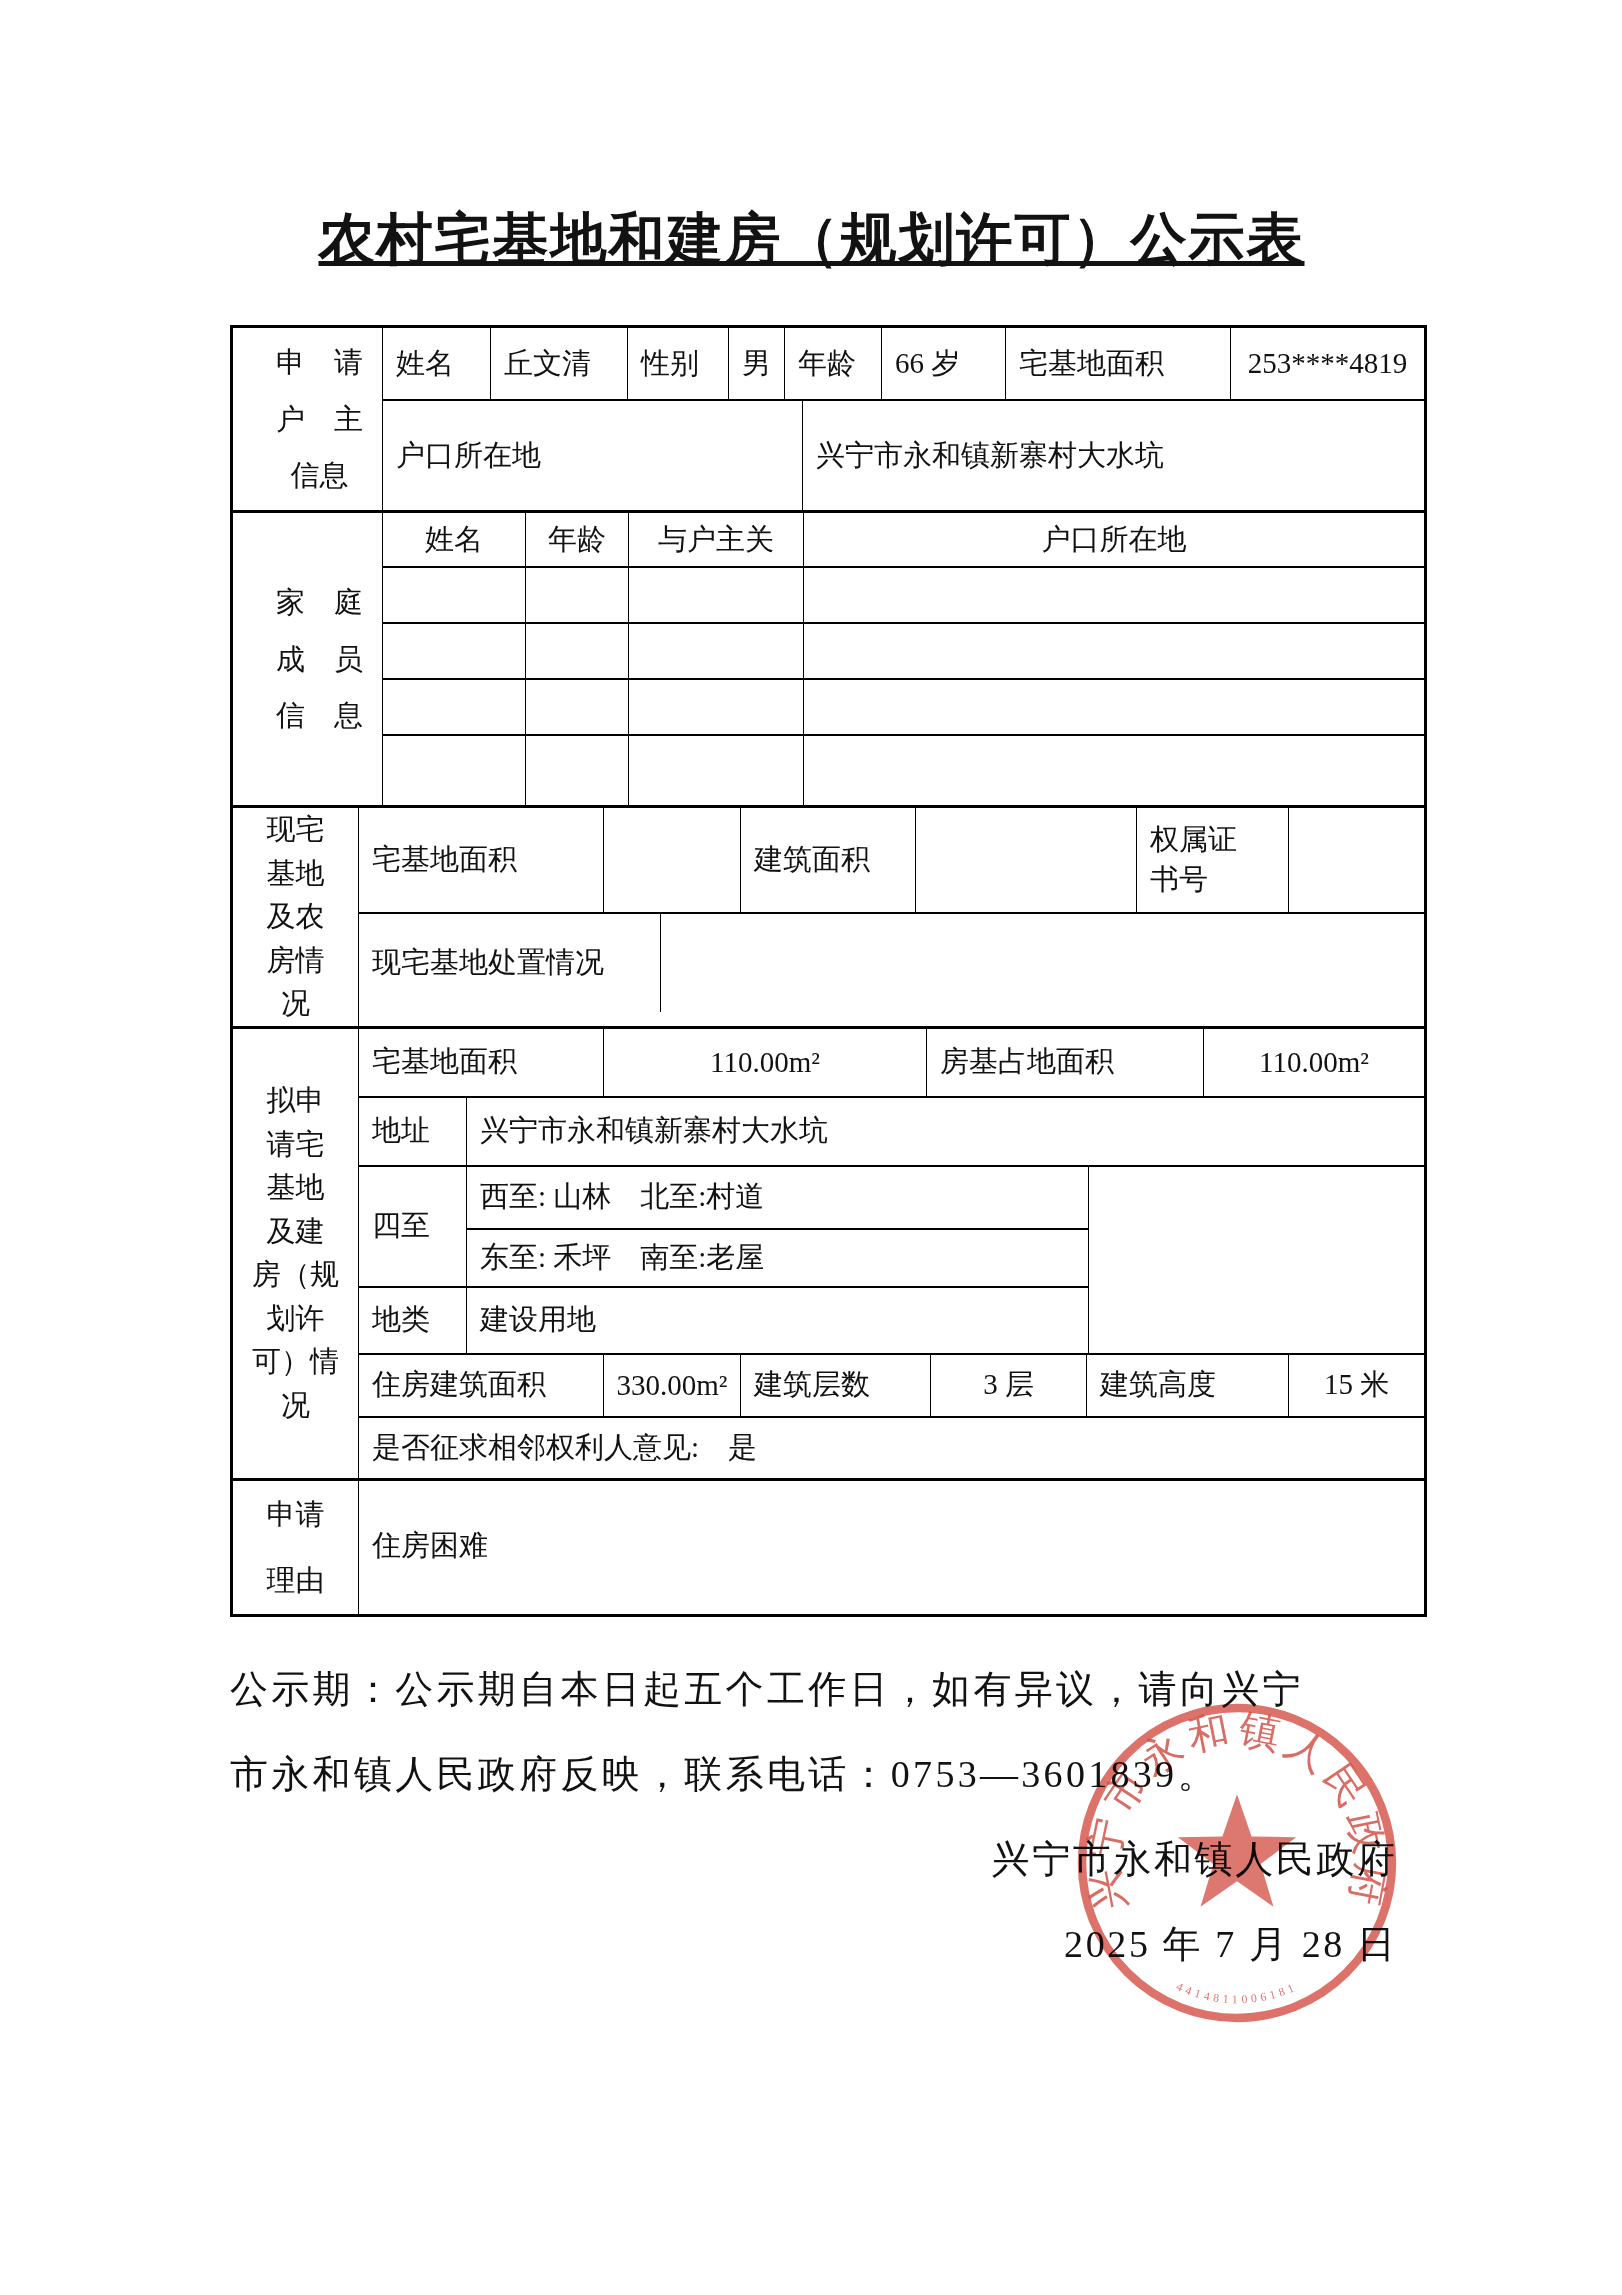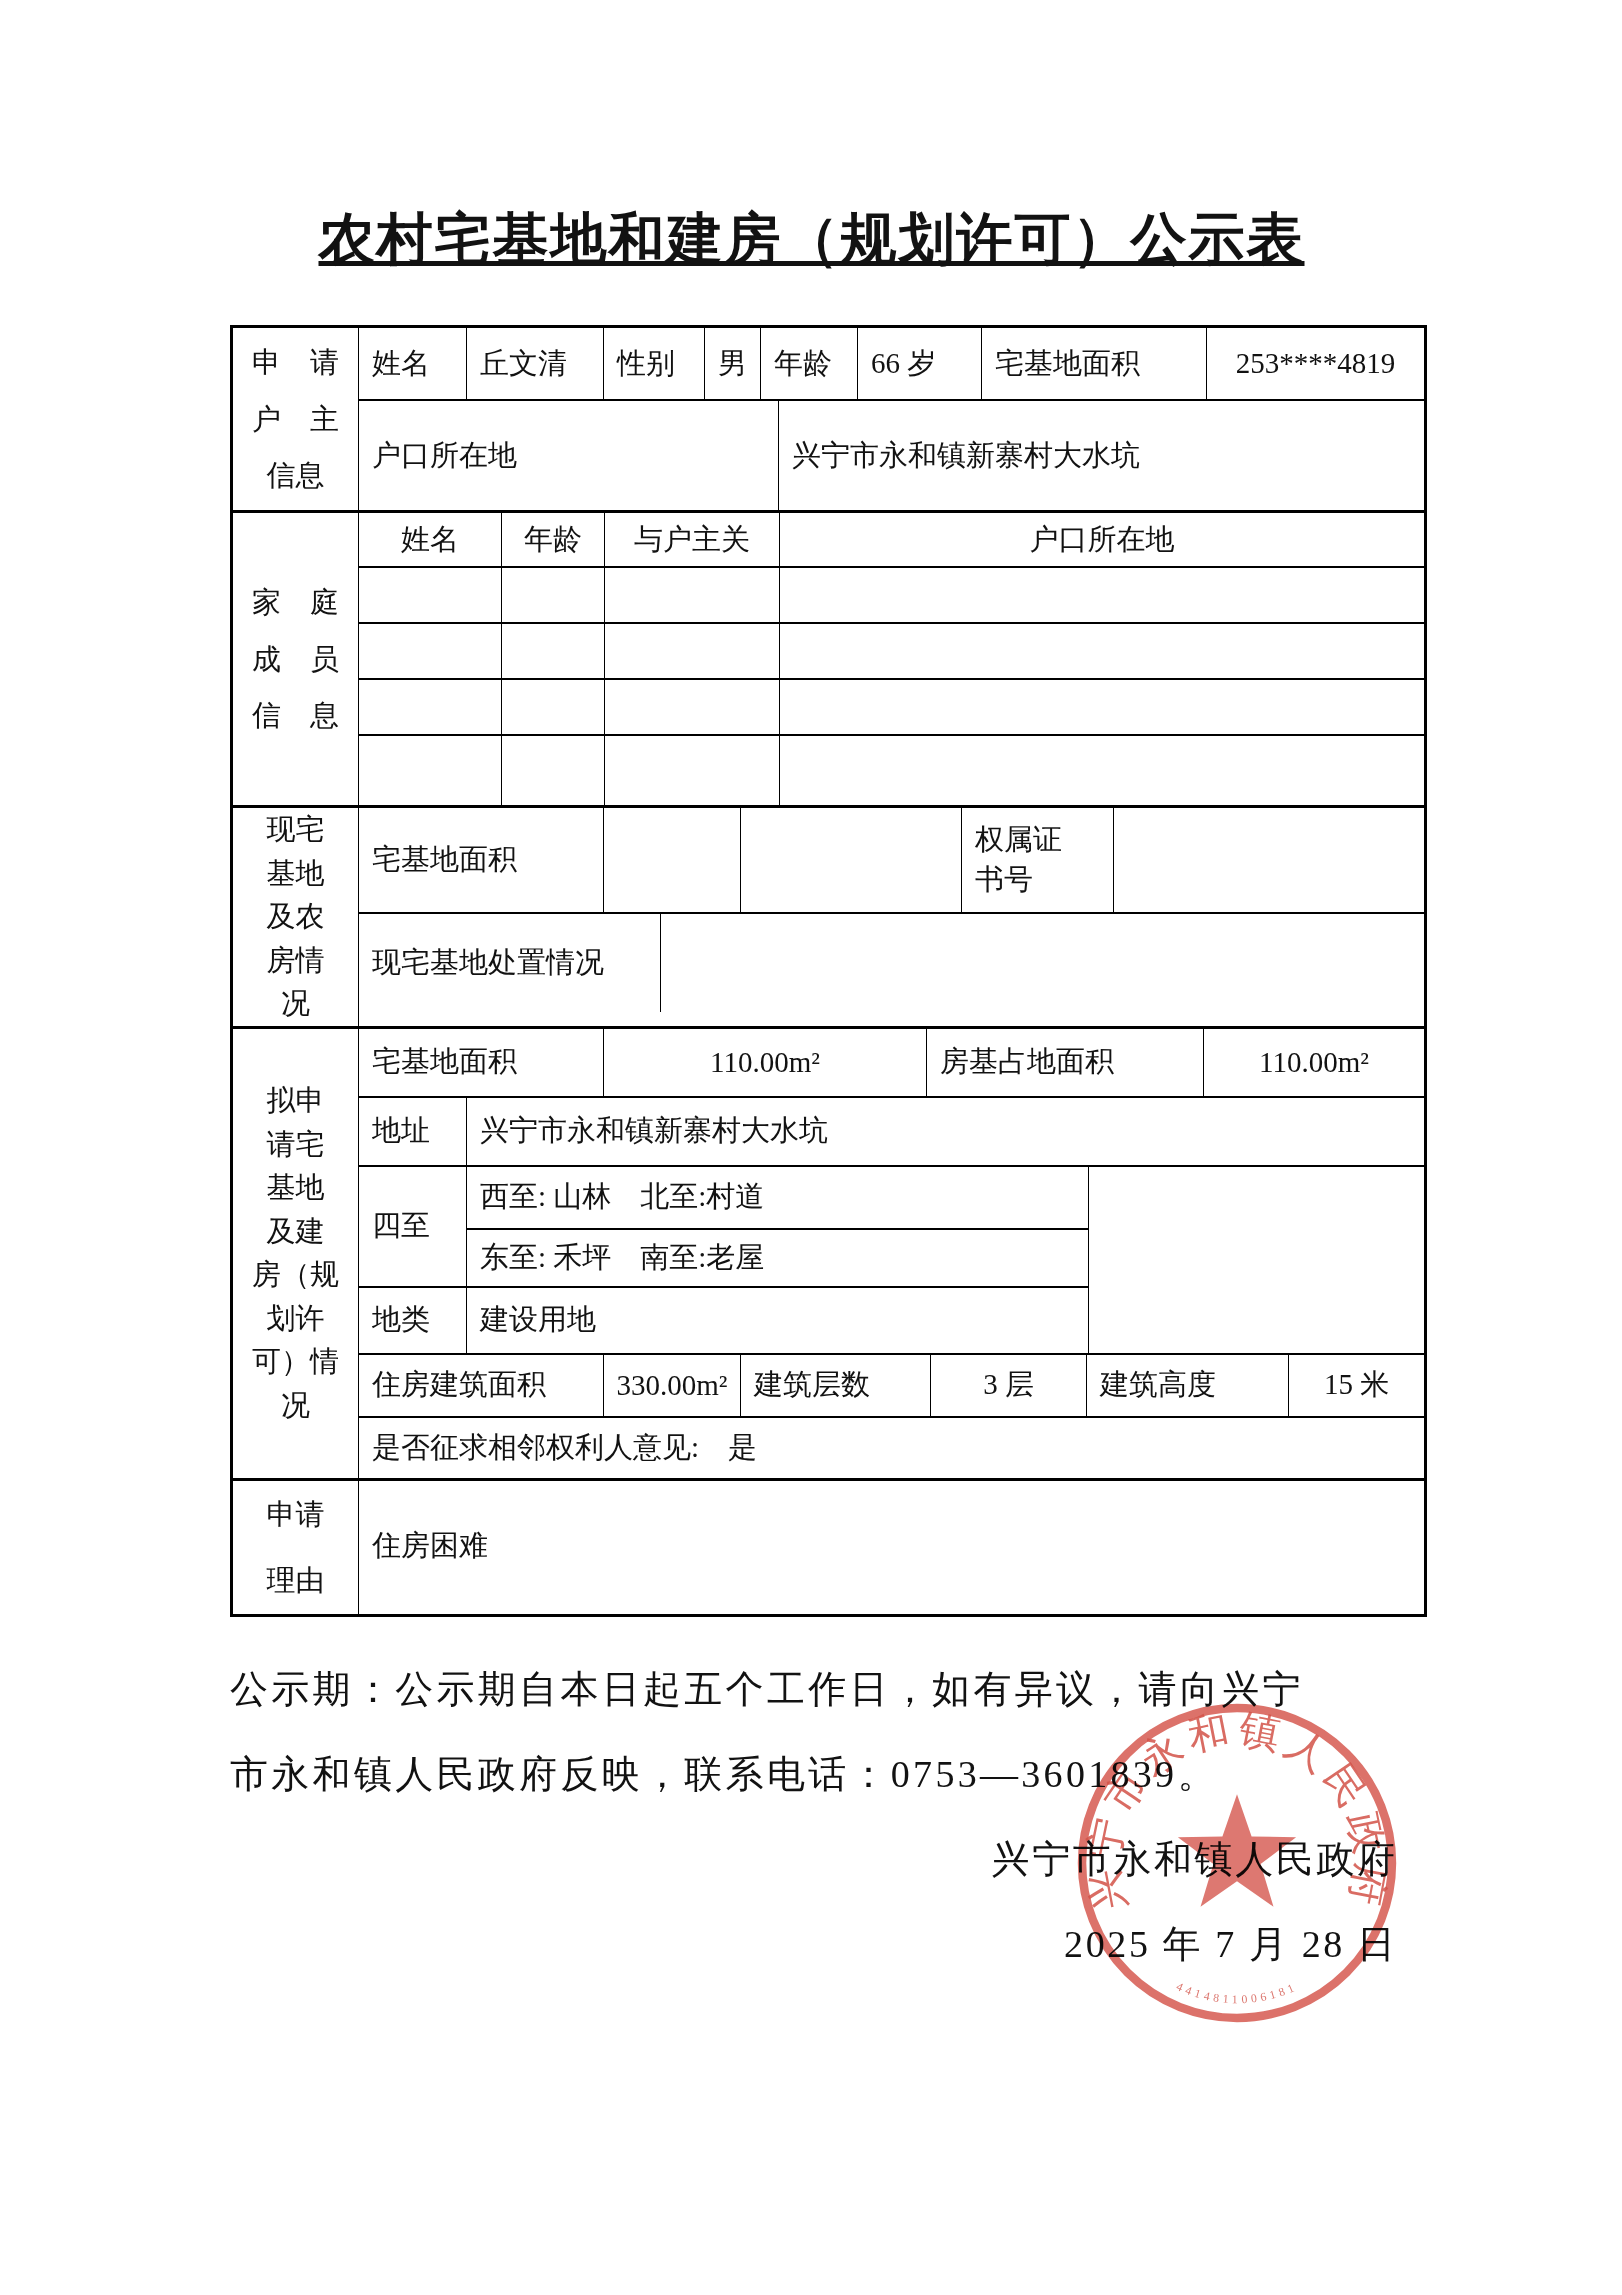--- a/index.html
+++ b/index.html
@@ -14,21 +14,21 @@
   .section:last-child{border-bottom:none;}
   .side{flex:0 0 126px;width:126px;border-right:1.3px solid #000;display:flex;
         align-items:center;justify-content:center;text-align:center;}
   .rows{flex:1;display:flex;flex-direction:column;min-width:0;}
   .row{display:flex;border-bottom:2px solid #000;min-height:0;}
   .row:last-child{border-bottom:none;}
   .cell{border-right:1.3px solid #000;display:flex;align-items:center;padding:0 13px;min-width:0;}
   .cell:last-child{border-right:none;flex:1;}
   .c{justify-content:center;padding:0 3.9px;}
   .pre{white-space:pre-line;}
-  .lh19{line-height:1.95;}
+  .lh19{line-height:1.95;margin-left:24px;}
   .lh145{line-height:1.5;}
   .lh22{line-height:2.3;}
   
   .w85{flex:0 0 56px}.w148{flex:0 0 97px}.w154{flex:0 0 101px}.w157{flex:0 0 103px}
   .w165{flex:0 0 108px}.w190{flex:0 0 124px}.w209{flex:0 0 137px}.w218{flex:0 0 143px}
   .w232{flex:0 0 152px}.w238{flex:0 0 156px}.w267{flex:0 0 175px}.w268{flex:0 0 175px}
   .w291{flex:0 0 190px}.w308{flex:0 0 202px}.w337{flex:0 0 221px}.w344{flex:0 0 225px}
   .w375{flex:0 0 245px}.w424{flex:0 0 277px}.w462{flex:0 0 302px}.w494{flex:0 0 323px}
   .w642{flex:0 0 420px}
   
@@ -124,20 +124,21 @@
         <div class="pre">现宅
 基地
 及农
 房情
 况</div>
       </div>
       <div class="rows">
         <div class="row h162">
           <div class="cell w375">宅基地面积</div>
           <div class="cell w209"></div>
+          <div class="cell w268">建筑面积</div>
           <div class="cell w337"></div>
           <div class="cell w232">
               <span class="pre">权属证
 书号</span>
             </div>
           <div class="cell"></div>
         </div>
         <div class="row h150">
           <div class="cell w462">现宅基地处置情况</div>
           <div class="cell"></div>

